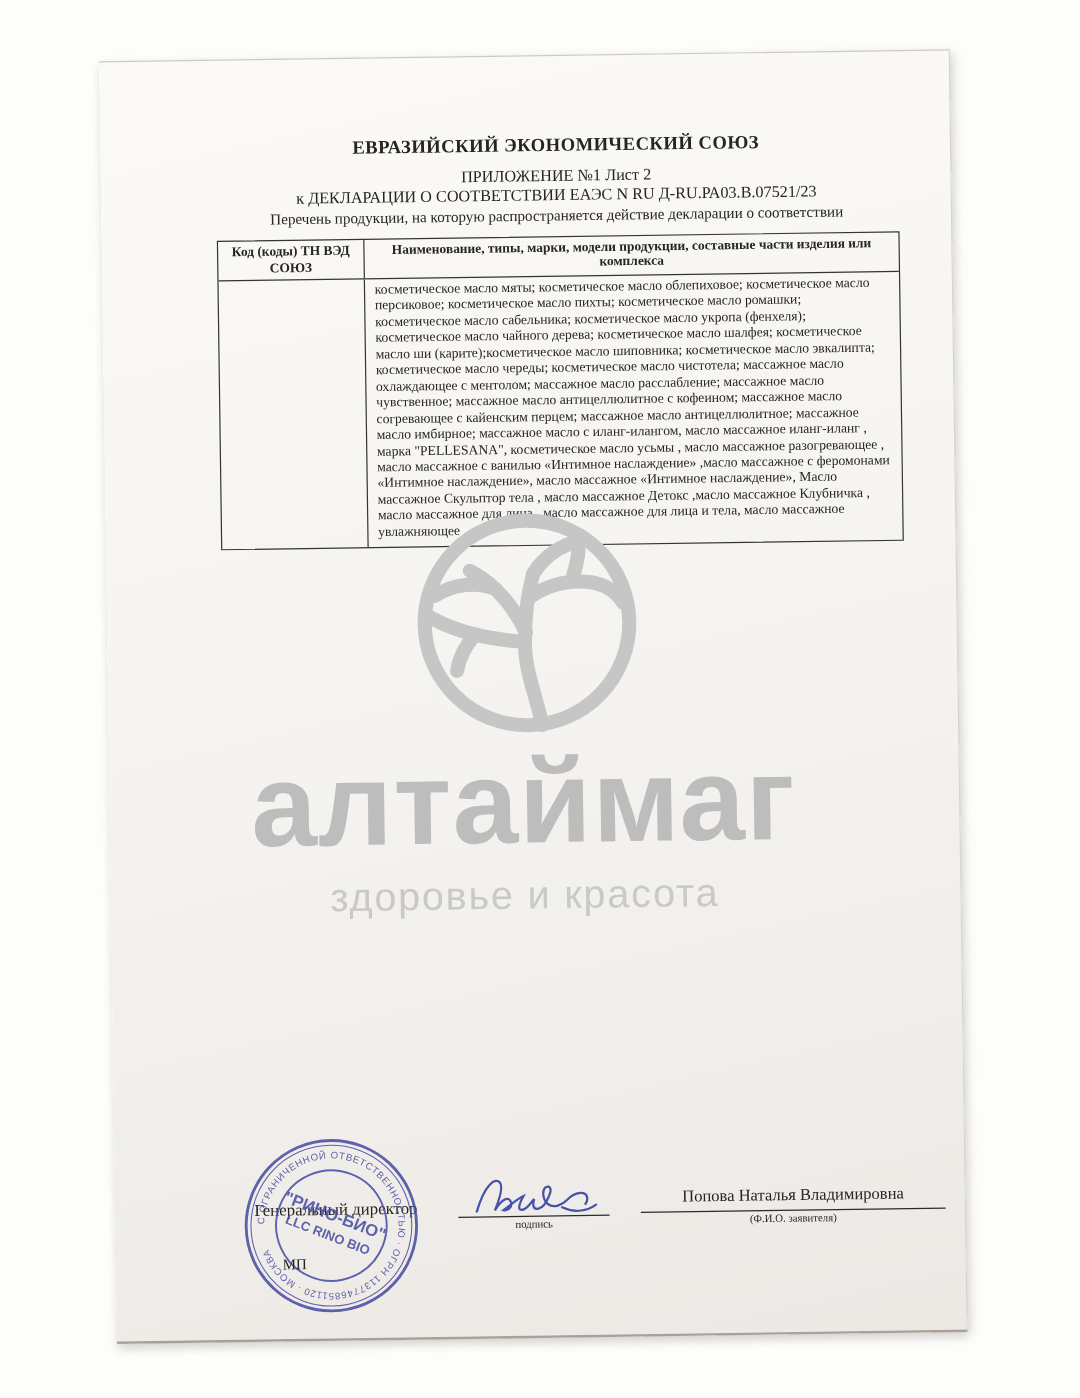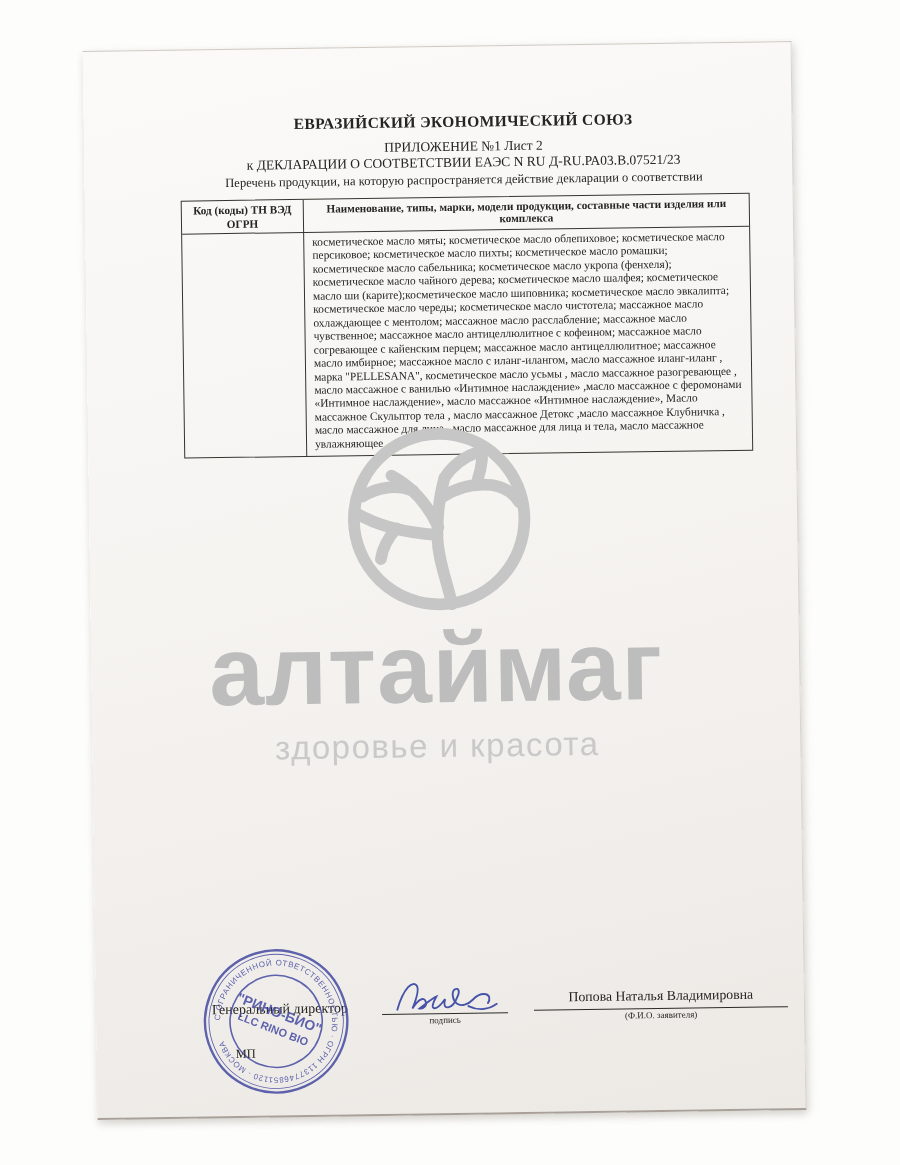--- a/index.html
+++ b/index.html
@@ -63,21 +63,21 @@
 
   <div class="hdr hdr-org">ЕВРАЗИЙСКИЙ ЭКОНОМИЧЕСКИЙ СОЮЗ</div>
   <div class="hdr hdr-app">ПРИЛОЖЕНИЕ №1 Лист 2</div>
   <div class="hdr hdr-decl">к ДЕКЛАРАЦИИ О СООТВЕТСТВИИ ЕАЭС N RU Д-RU.РА03.В.07521/23</div>
   <div class="hdr hdr-sub">Перечень продукции, на которую распространяется действие декларации о соответствии</div>
 
   <div class="doc-table">
     <div class="t-row head">
       <div class="c1">
         <span>Код (коды) ТН ВЭД</span><br>
-        <span>ОГРН</span>
+        <span>СОЮЗ</span>
       </div>
       <div class="c2h">Наименование, типы, марки, модели продукции, составные части изделия или комплекса</div>
     </div>
     <div class="t-row">
       <div class="c1 c1b"></div>
       <div class="c2b">косметическое масло мяты; косметическое масло облепиховое; косметическое масло персиковое; косметическое масло пихты; косметическое масло ромашки; косметическое масло сабельника; косметическое масло укропа (фенхеля); косметическое масло чайного дерева; косметическое масло шалфея; косметическое масло ши (карите);косметическое масло шиповника; косметическое масло эвкалипта; косметическое масло череды; косметическое масло чистотела; массажное масло охлаждающее с ментолом; массажное масло расслабление; массажное масло чувственное; массажное масло антицеллюлитное с кофеином; массажное масло согревающее с кайенским перцем; массажное масло антицеллюлитное; массажное масло имбирное; массажное масло с иланг-илангом, масло массажное иланг-иланг , марка "PELLESANA", косметическое масло усьмы , масло массажное разогревающее , масло массажное с ванилью «Интимное наслаждение» ,масло массажное с феромонами «Интимное наслаждение», масло массажное «Интимное наслаждение», Масло массажное Скульптор тела , масло массажное Детокс ,масло массажное Клубничка , масло массажное для лица , масло массажное для лица и тела, масло массажное увлажняющее .</div>
     </div>
   </div>
 
   <div class="watermark">

